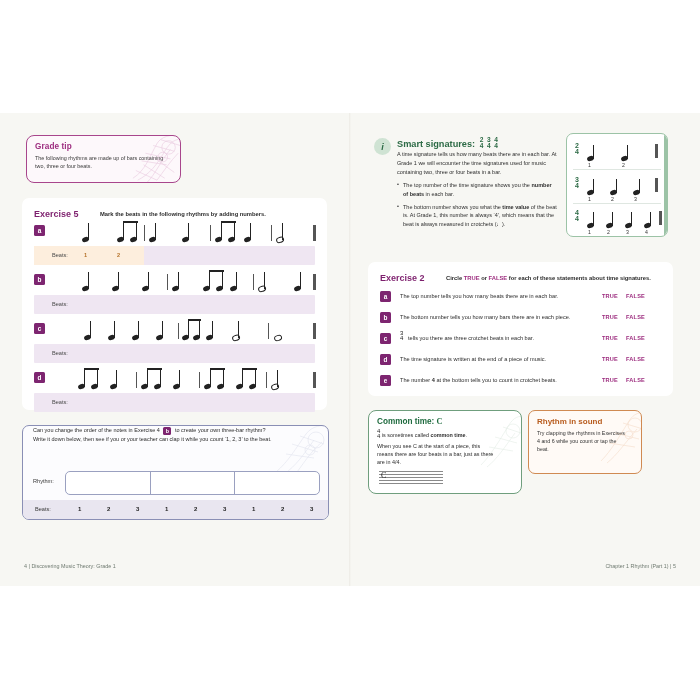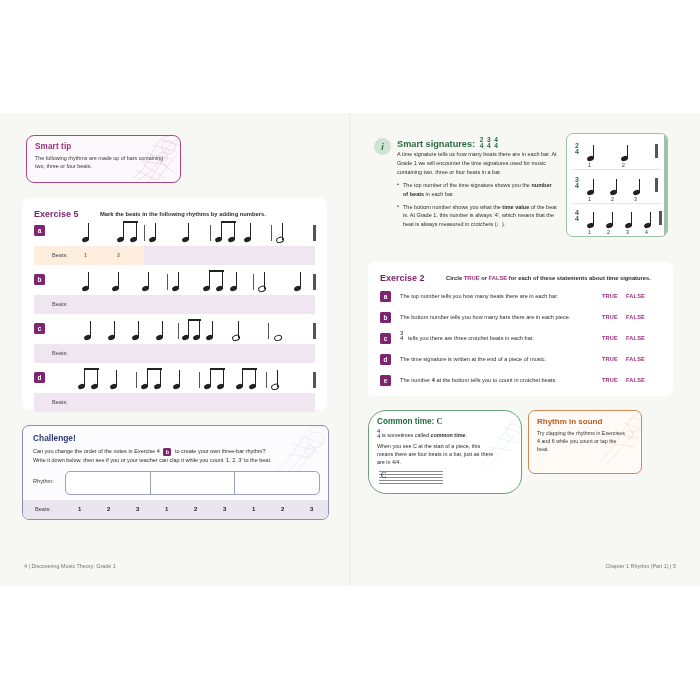--- a/index.html
+++ b/index.html
@@ -103,21 +103,21 @@
 
   
   .ex5{left:368px;top:262px;width:305px;height:134px;}
   .ex5 .ex-sub{left:78px;}
   .tf{position:absolute;font-size:5.6px;color:#9d2d7f;font-weight:bold;letter-spacing:.2px;}
   .q-text{position:absolute;font-size:5.6px;color:#2c2c2c;}
 
   
   .common{
     position:absolute;left:368px;top:410px;width:152px;height:82px;
-    border:1px solid #6f9e7d;border-radius:18px;background:#fff;overflow:hidden;
+    border:1px solid #6f9e7d;border-radius:8px;background:#fff;overflow:hidden;
   }
   .common h3{margin:6px 0 3px 8px;font-size:8.2px;color:#1f6b3f;font-weight:bold;}
   .common p{margin:0 8px 2px 8px;font-size:5.4px;line-height:1.55;color:#2c2c2c;}
   .com-deco{position:absolute;right:-4px;top:2px;width:46px;height:56px;opacity:.25;}
   .mini-stave{position:absolute;left:10px;bottom:9px;width:64px;height:13px;}
   .msline{position:absolute;left:0;width:64px;height:.7px;background:#8a8a8a;}
 
   .theory{
     position:absolute;left:528px;top:410px;width:112px;height:62px;
     border:1px solid #d08a52;border-radius:7px;background:#fffaf6;overflow:hidden;
@@ -146,21 +146,21 @@
       <path d="M5 48 C18 40 22 26 30 12 C34 5 44 2 55 4"></path>
       <path d="M10 50 C22 44 30 34 38 20 C44 10 50 6 58 8"></path>
       <path d="M20 52 C28 44 34 30 44 18"></path>
       <path d="M30 50 C36 42 44 30 52 22"></path>
       <path d="M14 30 L40 34 M18 22 L44 28 M26 14 L48 20 M34 8 L54 14"></path>
       <path d="M8 40 L30 50 M16 34 L38 48 M26 26 L48 42"></path>
       <circle cx="42" cy="16" r="7"></circle>
         <circle cx="36" cy="26" r="5"></circle>
     </g>
   </svg>
-  <h3>Smart tip</h3>
+  <h3>Grade tip</h3>
   <p>The following rhythms are made up of bars containing two, three or four beats.</p>
 </div>
 
 <div class="panel ex4" style="position:absolute;left:22px;top:198px;width:305px;height:212px;">
   <div class="ex-title">Exercise 5</div>
   <div class="ex-sub">Mark the beats in the following rhythms by adding numbers.</div>
 
   <div class="letter-badge" style="left:12px;top:27px;">a</div>
   <div class="stave" style="position:absolute;left:38px;top:22px;width:258px;height:22px;">
 
@@ -355,21 +355,20 @@
   <svg class="ch-deco" viewBox="0 0 60 56">
     <g stroke="#a8aecb" stroke-width="0.6" fill="none">
       <path d="M4 50 C16 40 24 26 34 12 C40 4 50 2 58 5"></path>
       <path d="M12 52 C24 44 32 32 42 18"></path>
       <path d="M22 54 C30 44 38 30 50 20"></path>
       <path d="M14 32 L42 36 M20 22 L46 30 M28 14 L52 22"></path>
       <circle cx="44" cy="18" r="8"></circle>
         <circle cx="38" cy="28" r="5"></circle>
     </g>
   </svg>
-  <h3>Challenge!</h3>
   <p>
     <span>Can you change the order of the notes in Exercise 4</span>
     <span class="letter-badge" style="position:relative;display:inline-flex;width:8px;height:8px;font-size:5.4px;top:1px;margin:0 2px;">b</span>
     <span>to create your own three-bar rhythm?</span>
   </p>
   <p>Write it down below, then see if you or your teacher can clap it while you count ‘1, 2, 3’ to the beat.</p>
   <div class="rhythm-row">
     <span class="rhythm-lbl">Rhythm:</span>
     <div class="rhythm-box">
       <div class="rdiv" style="left:84px;"></div>

